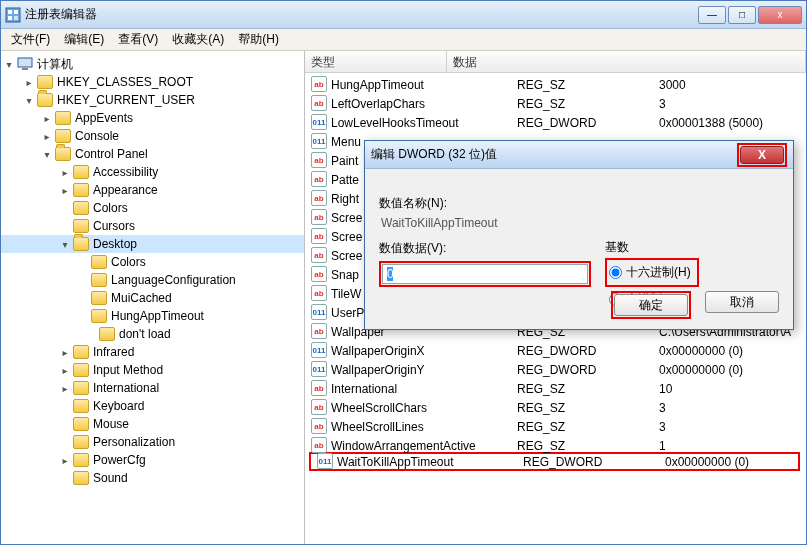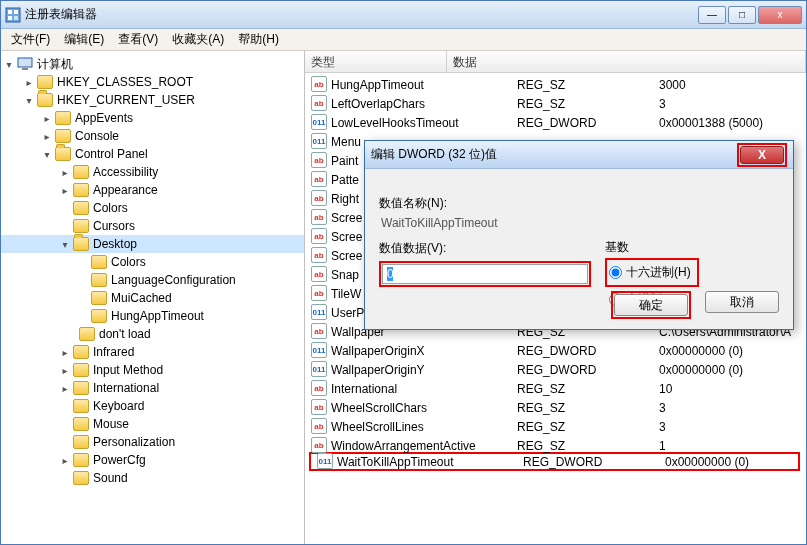--- a/index.html
+++ b/index.html
@@ -196,21 +196,21 @@
             </div>
           </li>
           <li>
             <div class="row" style="padding-left:76px">
               <span class="toggle"></span>
               <span class="folder"></span>
               <span class="label">HungAppTimeout</span>
             </div>
           </li>
           <li>
-            <div class="row" style="padding-left:64px">
+            <div class="row" style="padding-left:84px">
               <span class="toggle"></span>
               <span class="folder"></span>
               <span class="label">don't load</span>
             </div>
           </li>
           <li>
             <div class="row" style="padding-left:58px">
               <span class="toggle">▸</span>
               <span class="folder"></span>
               <span class="label">Infrared</span>

